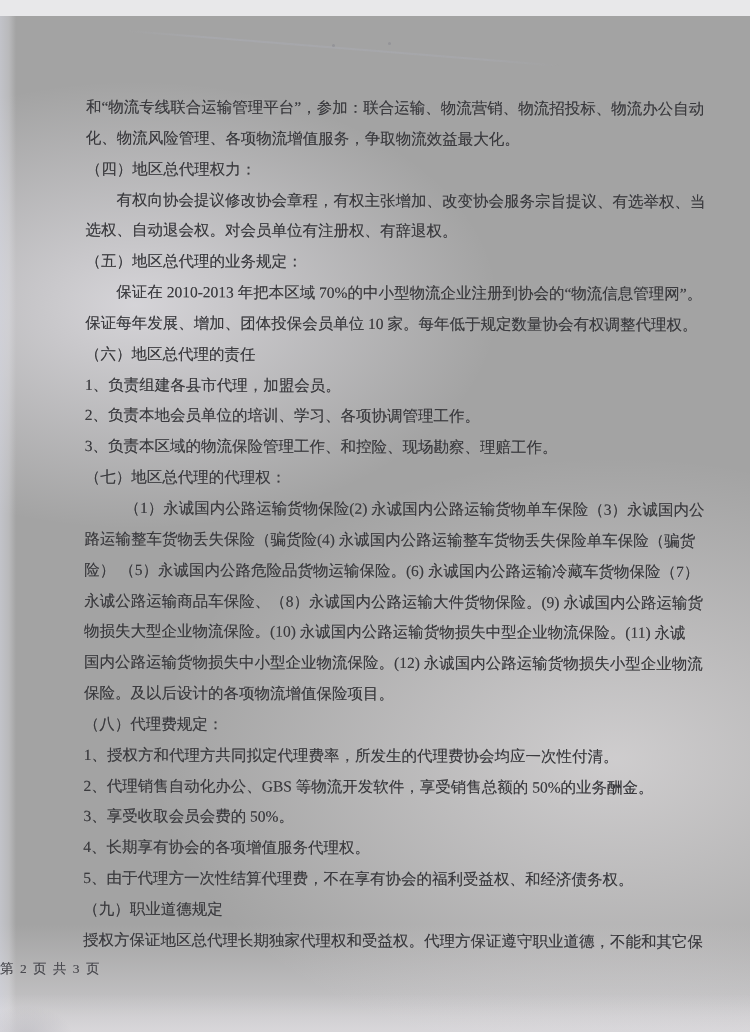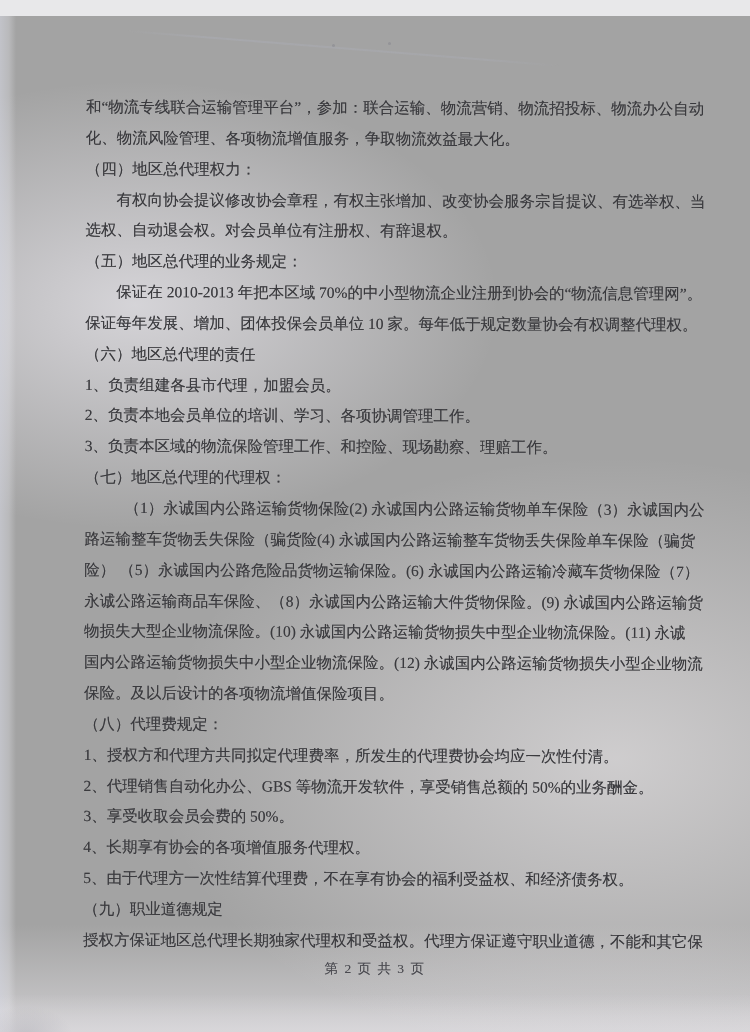--- a/index.html
+++ b/index.html
@@ -52,21 +52,21 @@
     font-size: 15.5px; line-height: 30.85px; color: #3a3a3e;
     text-shadow: 0 0 0.5px rgba(58,58,62,0.55);
     transform: rotate(0.2deg); transform-origin: 50% 0;
   }
   .ln { white-space: nowrap; height: 30.85px; }
   .ind1 { padding-left: 31px; }
   .ind2 { padding-left: 40px; }
 
   .footer {
     position: absolute; left: 0; top: 944px; width: 100%;
-    text-align: center; font-size: 13.5px; letter-spacing: 1.5px;
+    font-size: 13.5px; letter-spacing: 1.5px;
     color: #4a4a50; text-shadow: 0 0 0.5px rgba(74,74,80,0.5);
   }
 </style>
 </head>
 <body>
 
 <div class="page">
   <div class="paper-tone"></div>
   <div class="edge-left"></div>
   <div class="crease"></div>

